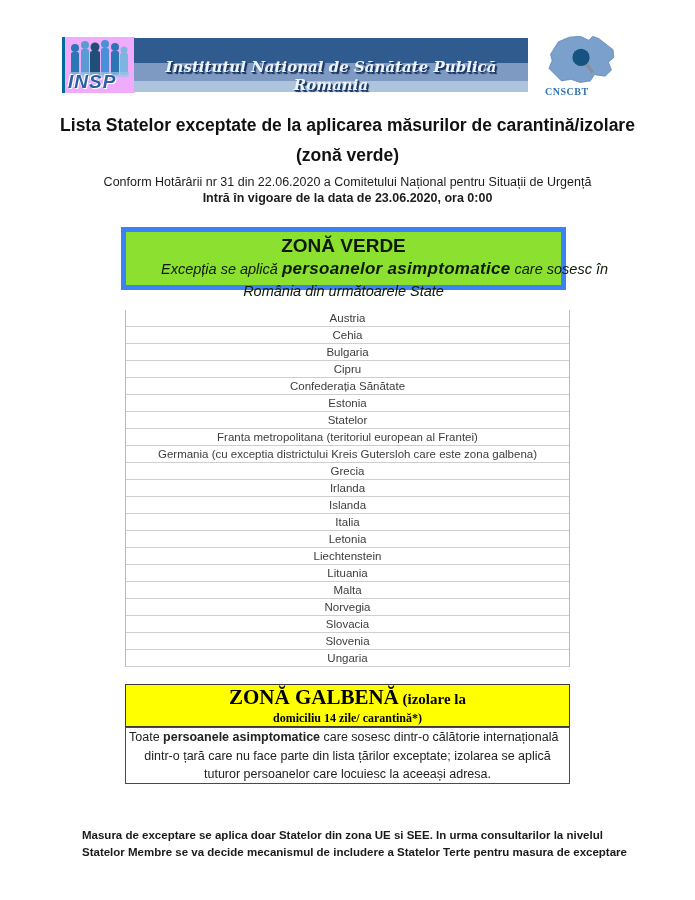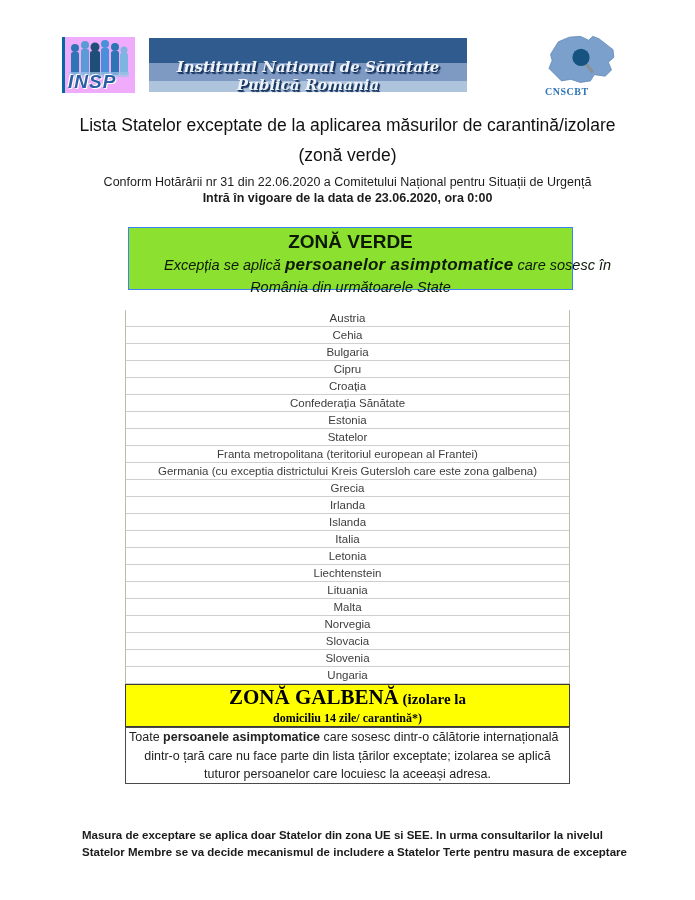--- a/index.html
+++ b/index.html
@@ -8,38 +8,38 @@
     font-family:"Liberation Sans", sans-serif;color:#1a1a1a;overflow:hidden;
   }
   
   .header{position:absolute;left:0;top:0;width:695px;height:100px;}
   .insp-logo{position:absolute;left:62px;top:37px;width:70px;height:56px;background:#f0abfc;
     border-left:3px solid #0369a1;}
   .insp-logo svg{position:absolute;left:2px;top:1px;}
   .insp-label{position:absolute;left:3px;bottom:0px;font-weight:900;font-style:italic;
     font-size:19px;color:#2b5fa3;letter-spacing:1px;
     text-shadow:1px 1px 0 #ffffff,-1px -1px 0 #ffffff,1px 0 0 #cfe0f2;}
-  .banner{position:absolute;left:149px;top:38px;width:318px;height:54px;}
+  .banner{position:absolute;left:134px;top:38px;width:394px;height:54px;}
   .banner .stripe-top{position:absolute;left:0;top:0;width:100%;height:25px;background:#2f5b8e;}
   .banner .stripe-mid{position:absolute;left:0;top:25px;width:100%;height:18px;background:#7e99c2;}
   .banner .stripe-bottom{position:absolute;left:0;top:43px;width:100%;height:11px;background:#aec3dc;}
   .banner-title{position:absolute;left:0;top:20px;width:100%;text-align:center;
     font-family:"DejaVu Serif", serif;font-style:italic;font-weight:bold;font-size:15px;
     color:#eef3fa;text-shadow:1px 1px 0 #1a3a66, 2px 2px 1px #16335c;}
   .cnscbt-logo{position:absolute;left:545px;top:34px;width:82px;height:62px;font-family:Liberation Serif, serif;}
   .cnscbt-label{font-size:10px;font-weight:bold;color:#2e74b5;letter-spacing:0.5px;margin-top:-2px;}
   
   .doc-title{position:absolute;left:40px;top:110px;width:615px;text-align:center;
-    font-size:17.5px;font-weight:normal;line-height:30px;color:#111;}
+    font-size:17.5px;font-weight:bold;line-height:30px;color:#111;}
   .doc-subtitle{position:absolute;left:40px;top:174px;width:615px;text-align:center;
     font-size:12.5px;line-height:16px;color:#1c1c1c;}
   .doc-subtitle .bold-line{font-weight:bold;}
   
-  .green-box{position:absolute;left:128px;top:227px;width:445px;height:63px;
-    background:#8ce030;border:1px solid #3b82f6;box-sizing:border-box;overflow:visible;}
+  .green-box{position:absolute;left:121px;top:227px;width:445px;height:63px;
+    background:#8ce030;border:5px solid #3b82f6;box-sizing:border-box;overflow:visible;}
   .green-title{margin-top:3px;text-align:center;font-size:19px;font-weight:bold;color:#0c1a06;}
   .green-sub{white-space:nowrap;text-align:center;transform:translateX(35px);
     font-style:italic;font-size:14.5px;margin-top:2px;color:#0c1a06;}
   .green-sub b{font-size:17px;letter-spacing:0.3px;font-style:italic;}
   .green-sub2{text-align:center;font-style:italic;font-size:14.5px;margin-top:4px;color:#0c1a06;}
   
   .country-table{position:absolute;left:125px;top:310px;width:445px;
     border-left:1px solid #b9bfa0;border-right:1px solid #b9bfa0;box-sizing:border-box;}
   .country-row{height:17px;line-height:17px;text-align:center;font-size:11.5px;color:#3d3d3d;
     border-bottom:1px solid #cfcfcf;box-sizing:border-box;background:#fff;}
@@ -125,21 +125,20 @@
 <div class="country-table">
 
     <div class="country-row"><span>Austria</span></div>
 
     <div class="country-row"><span>Cehia</span></div>
 
     <div class="country-row"><span>Bulgaria</span></div>
 
     <div class="country-row"><span>Cipru</span></div>
 
-    <div class="country-row"><span>Croația</span></div>
 
     <div class="country-row"><span>Confederația Sănătate</span></div>
 
     <div class="country-row"><span>Estonia</span></div>
 
     <div class="country-row"><span>Statelor</span></div>
 
     <div class="country-row"><span>Franta metropolitana (teritoriul european al Frantei)</span></div>
 
     <div class="country-row"><span>Germania (cu exceptia districtului Kreis Gutersloh care este zona galbena)</span></div>

